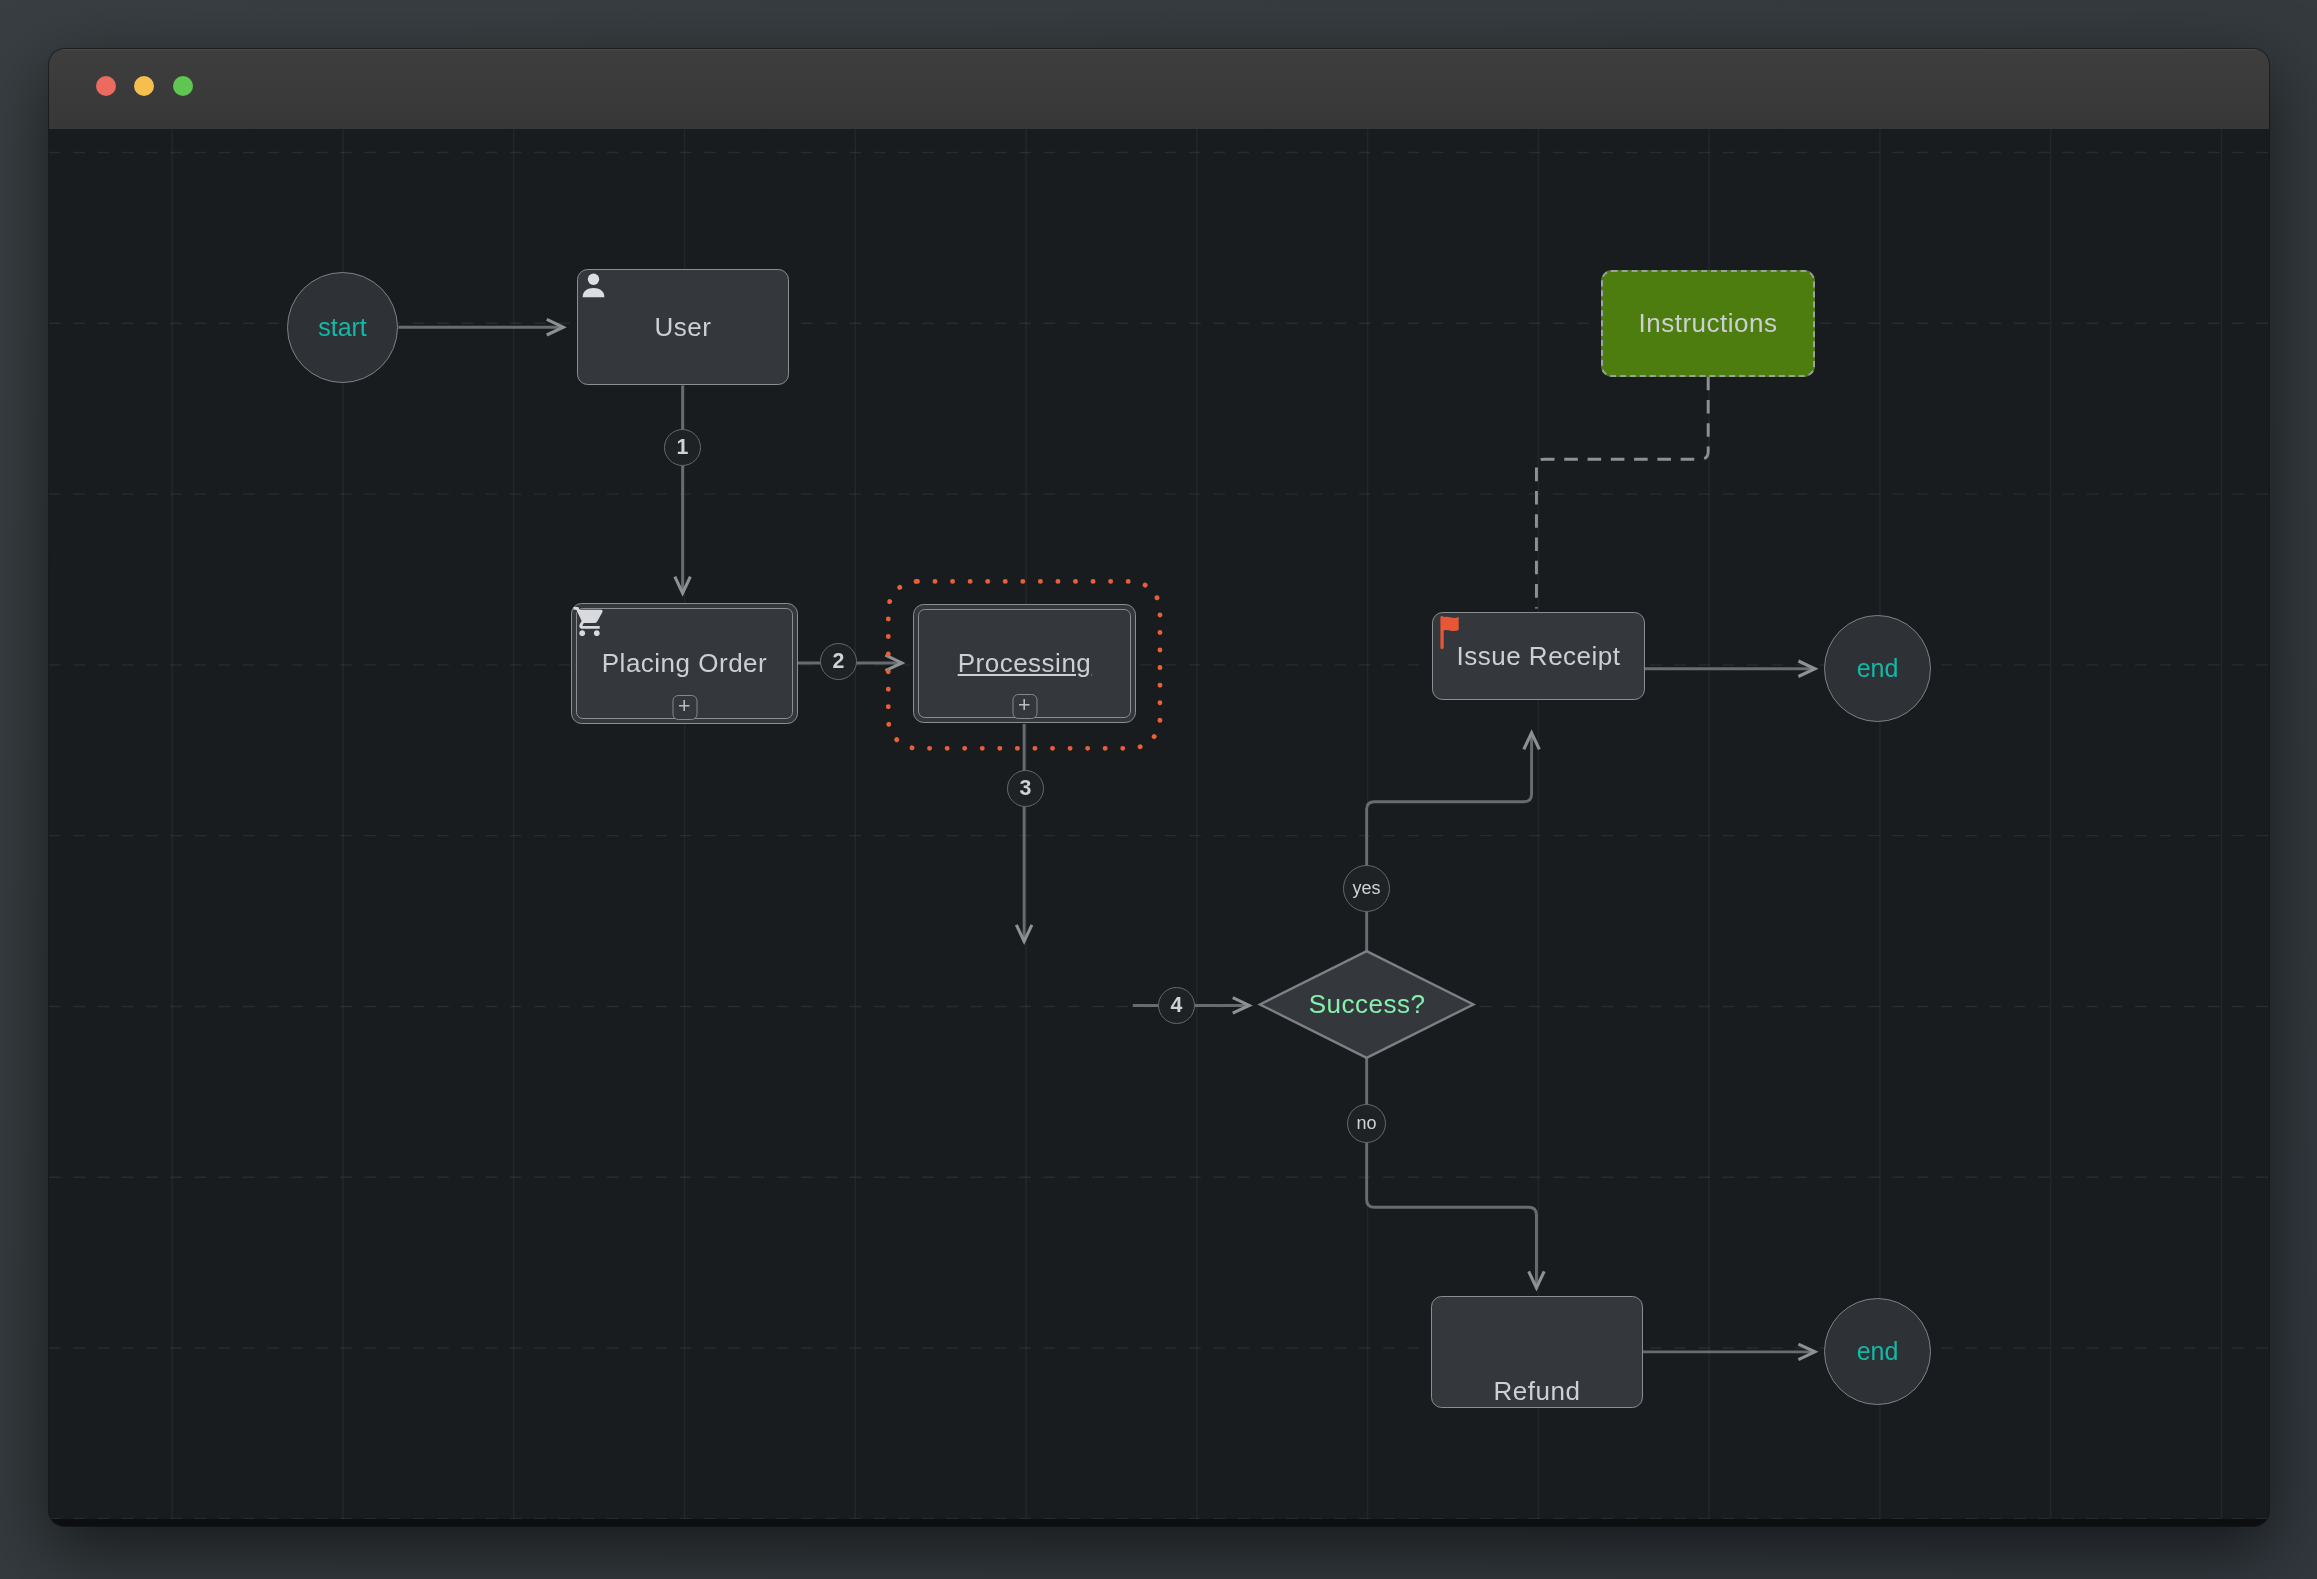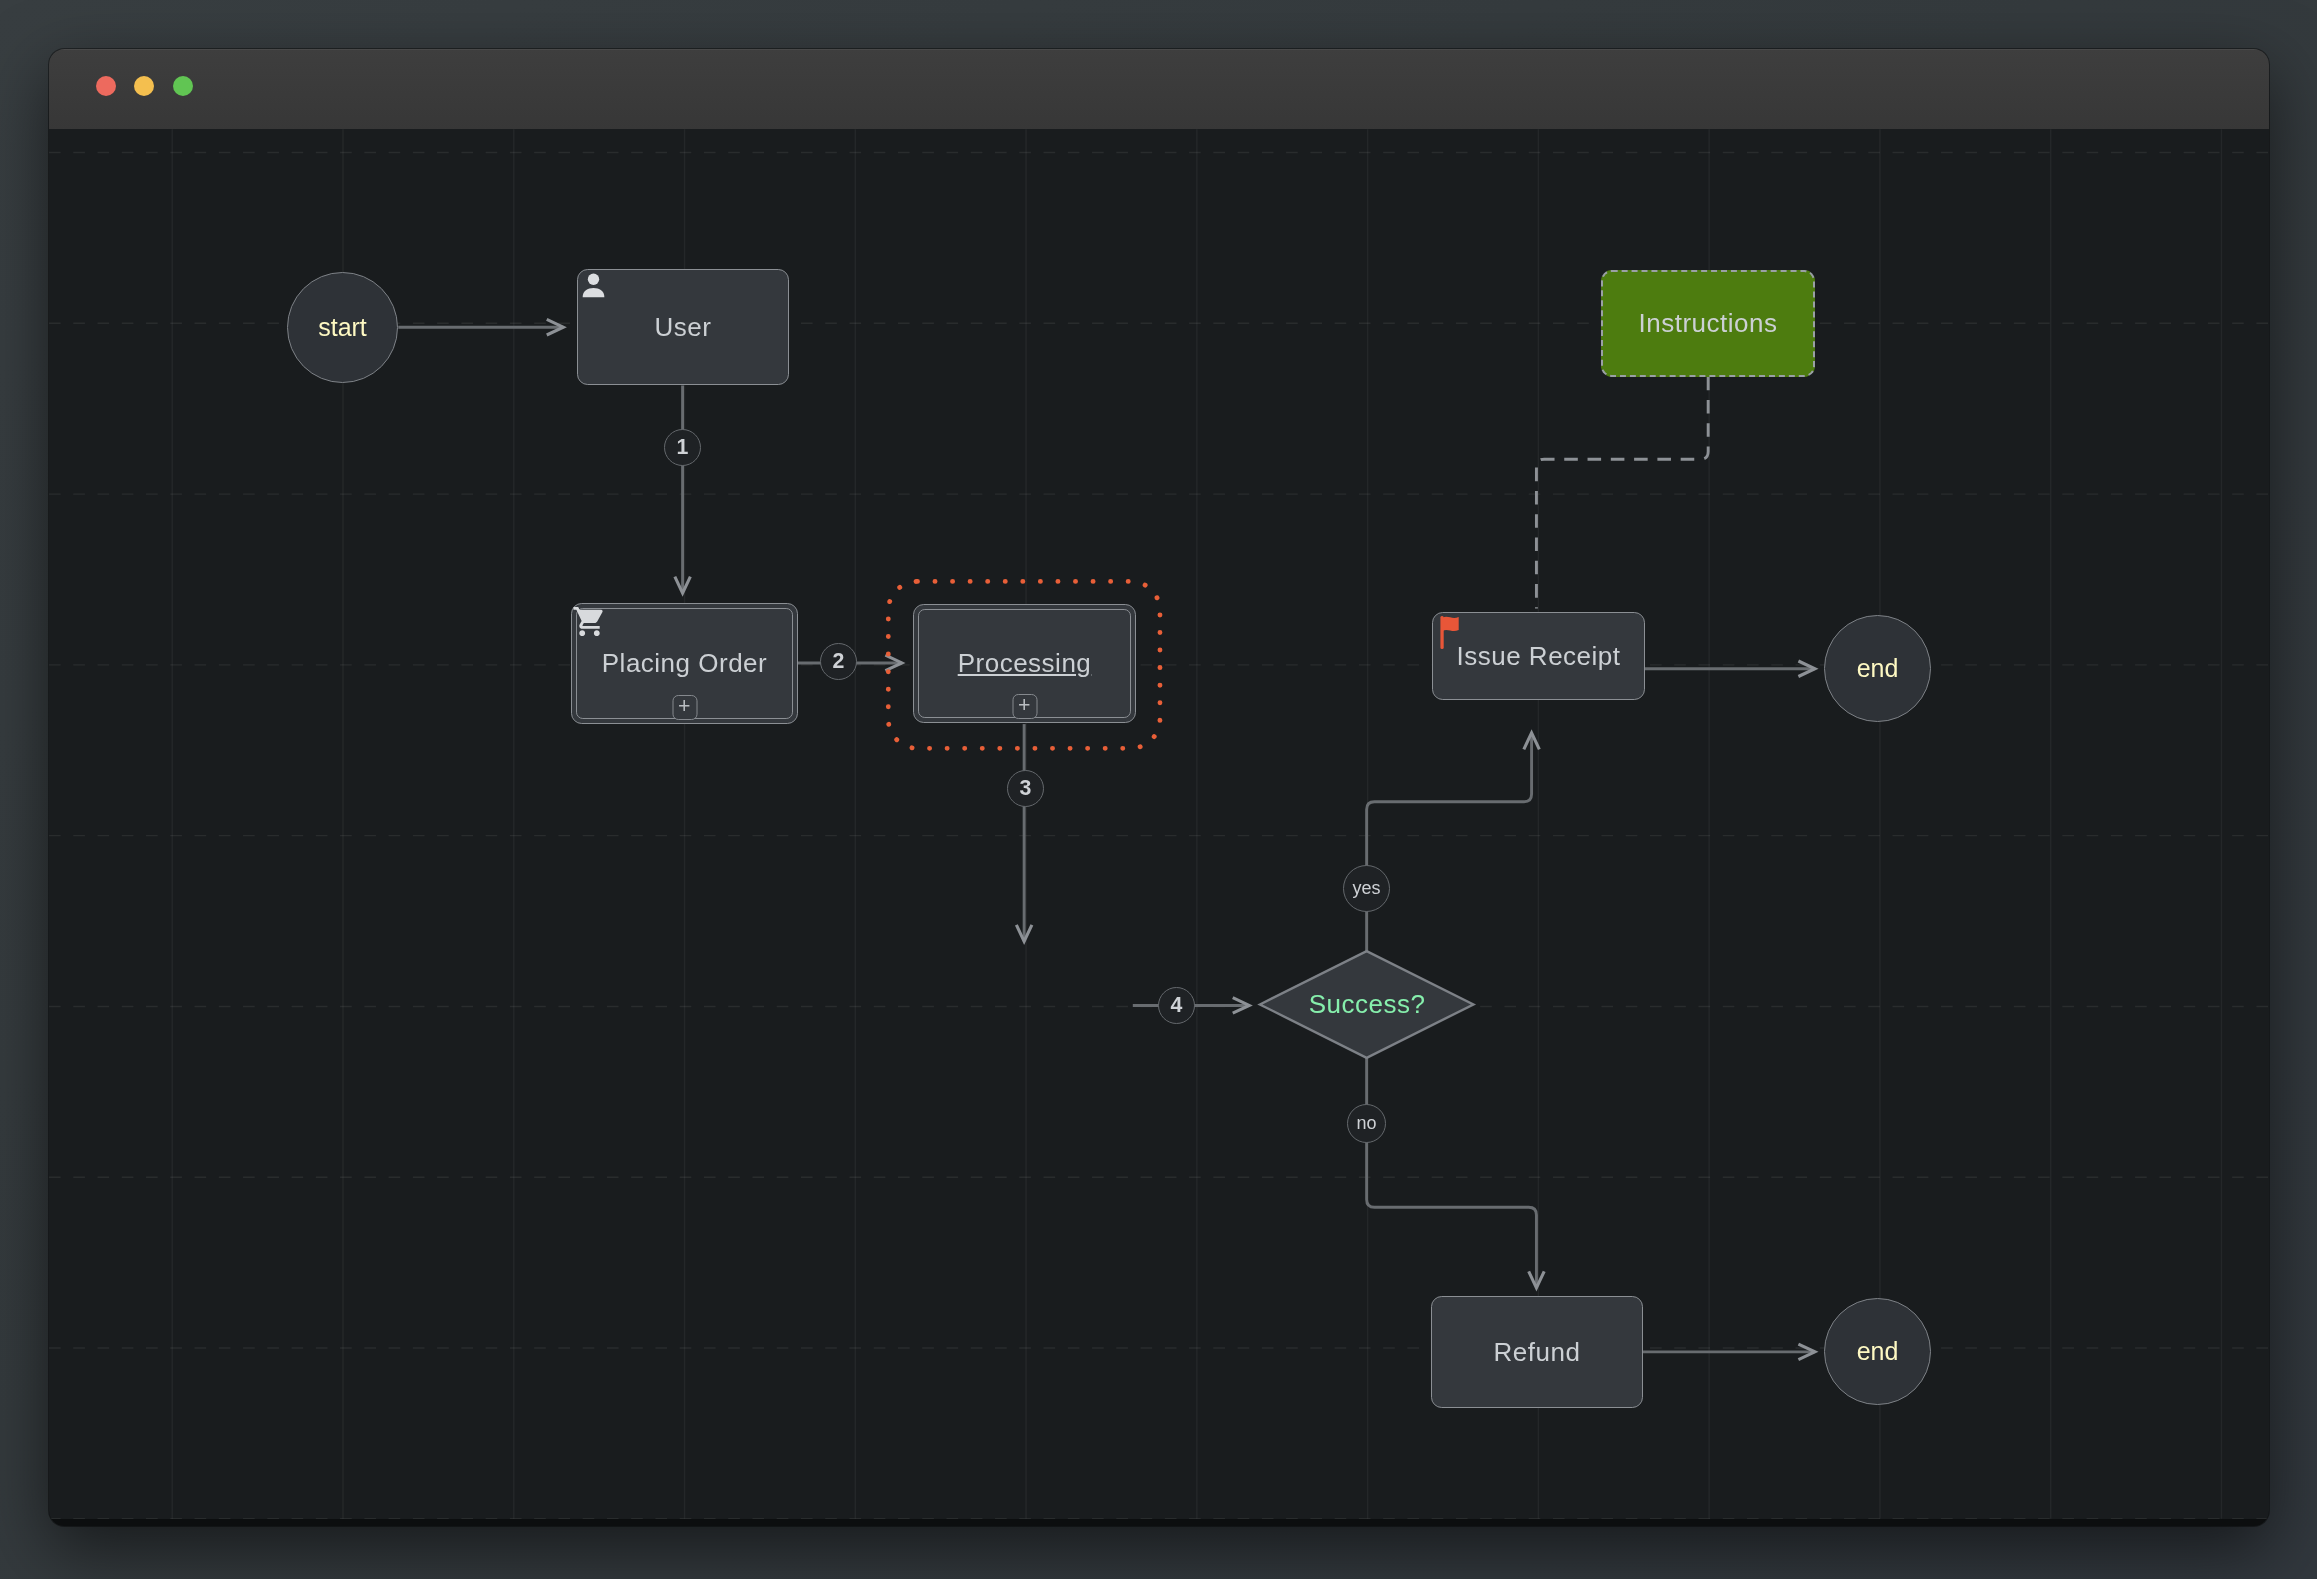--- a/index.html
+++ b/index.html
@@ -39,21 +39,21 @@
   }
   .node.double::before{
     content:"";position:absolute;inset:3.9px;border:1.9px solid #8b8f94;
     border-radius:6.8px;pointer-events:none;
   }
   .node.dashed{border:2.9px dashed #9aa0a5;background:#4d7c0f;}
   .circle-node{
     position:absolute;box-sizing:border-box;border-radius:50%;
     background:#2e3237;border:1.9px solid #7e8287;
     display:flex;align-items:center;justify-content:center;
-    color:#fef9c3;font-size:25px;
+    color:#14b8a6;font-size:25px;
   }
   .badge{
     position:absolute;box-sizing:border-box;border-radius:50%;
     background:#1f2225;border:1.9px solid #64686c;
     display:flex;align-items:center;justify-content:center;
     color:#cfd2d6;font-size:21.3px;font-weight:bold;z-index:5;
   }
   .badge.word{font-weight:normal;font-size:18px;}
   .expand-btn{
     position:absolute;left:50%;transform:translateX(-50%);bottom:2.9px;
@@ -162,21 +162,21 @@
     </div>
 
     <div class="node" style="left:1383px;top:483px;width:213px;height:88px;">
       <span>Issue Receipt</span>
       <svg class="flag-icon" width="37" height="39" viewBox="0 0 24 26">
         <rect x="4.6" y="2" width="2.2" height="22" rx="1" fill="#e85638"></rect>
         <path d="M6 3.2 C 9.5 1.2 12.5 4.6 16.8 2.6 L 16.8 11.4 C 12.5 13.4 9.5 10 6 12 Z" fill="#e85638"></path>
       </svg>
     </div>
 
-    <div class="node" style="left:1382px;top:1167px;width:212px;height:112px;">
+    <div class="node" style="left:1382px;top:1167px;width:212px;height:112px;align-items:flex-end;">
       <span>Refund</span>
     </div>
 
     <div class="circle-node" style="left:1775px;top:486px;width:107px;height:107px;">
       <span>end</span>
     </div>
 
     <div class="circle-node" style="left:1775px;top:1169px;width:107px;height:107px;">
       <span>end</span>
     </div>

